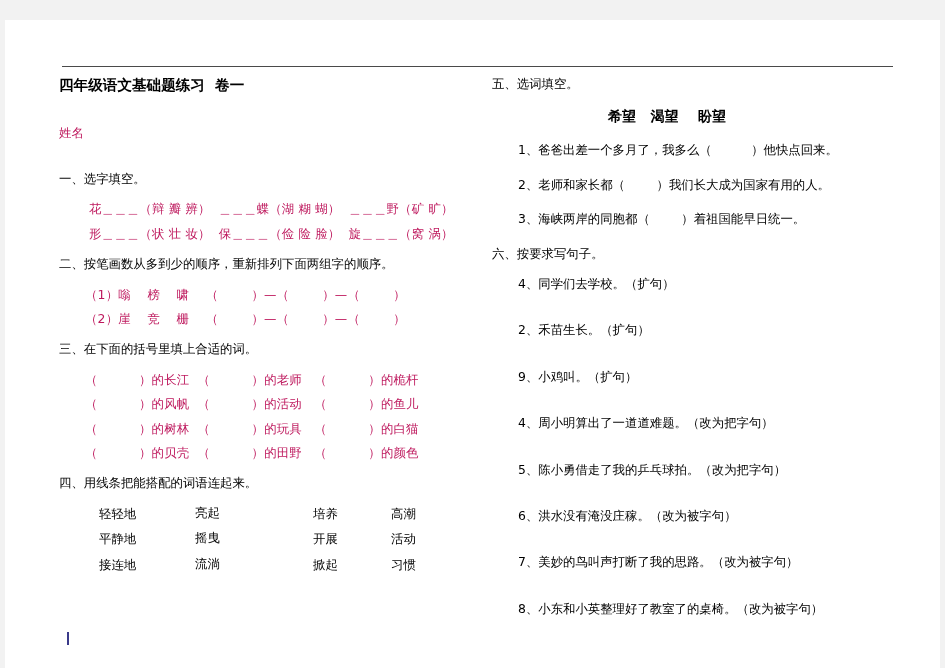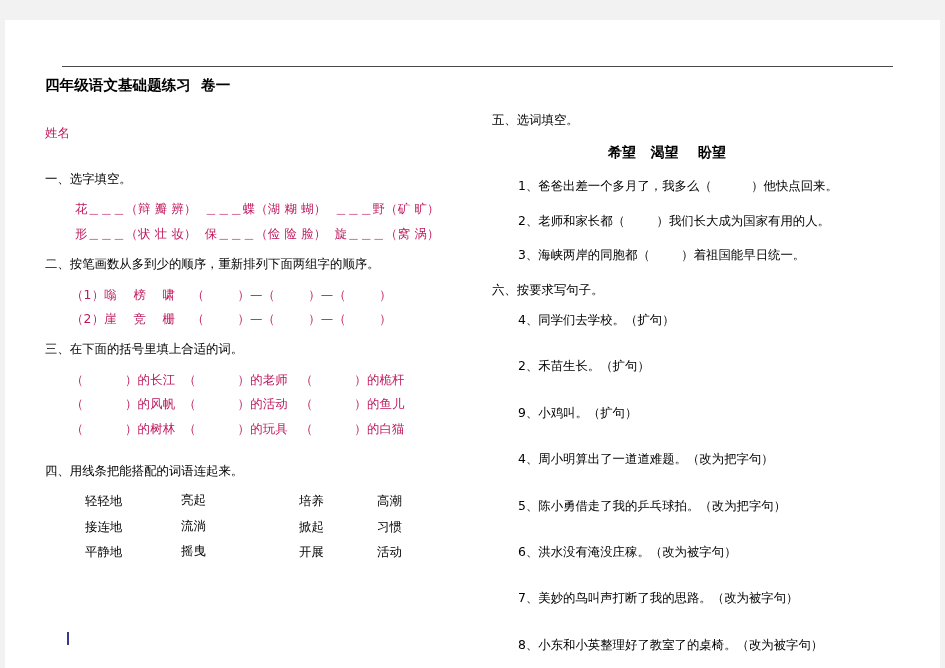--- a/index.html
+++ b/index.html
@@ -29,27 +29,26 @@
     top: 46px;
     width: 831px;
     height: 0;
     border-top: 1.3px solid #4a4a4a;
   }
   .column {
     position: absolute;
     top: 58px;
   }
   #col-left {
-    left: 40px;
+    left: 54px;
     width: 420px;
   }
   #col-right {
     left: 487px;
     width: 430px;
-    margin-top: 36px;
   }
   .line {
     font-size: 12.4px;
     line-height: 1;
     white-space: pre;
     color: #be185d;
     letter-spacing: 0.2px;
   }
   .title {
     font-size: 14.6px;
@@ -138,46 +137,47 @@
     <div class="gap-18"></div>
 
     <div class="heading">三、在下面的括号里填上合适的词。</div>
     <div class="gap-18"></div>
     <div class="line indent1">（          ）的长江  （          ）的老师   （          ）的桅杆</div>
     <div class="gap-12"></div>
     <div class="line indent1">（          ）的风帆  （          ）的活动   （          ）的鱼儿</div>
     <div class="gap-12"></div>
     <div class="line indent1">（          ）的树林  （          ）的玩具   （          ）的白猫</div>
     <div class="gap-12"></div>
+    <div class="line indent1">（          ）的贝壳  （          ）的田野   （          ）的颜色</div>
 
     <div class="gap-18"></div>
 
     <div class="heading">四、用线条把能搭配的词语连起来。</div>
     <div class="gap-18"></div>
 
     <table class="match-table">
       <tbody>
           <tr>
         <td class="mt-c1">轻轻地</td>
         <td class="mt-c2">亮起</td>
         <td class="mt-c3">培养</td>
         <td class="mt-c4">高潮</td>
       </tr>
       <tr>
+        <td class="mt-c1">平静地</td>
+        <td class="mt-c2">摇曳</td>
+        <td class="mt-c3">开展</td>
+        <td class="mt-c4">活动</td>
+      </tr>
+      <tr>
         <td class="mt-c1">接连地</td>
         <td class="mt-c2">流淌</td>
         <td class="mt-c3">掀起</td>
         <td class="mt-c4">习惯</td>
       </tr>
-      <tr>
-        <td class="mt-c1">平静地</td>
-        <td class="mt-c2">摇曳</td>
-        <td class="mt-c3">开展</td>
-        <td class="mt-c4">活动</td>
-      </tr>
     </tbody>
       </table>
 
   </div>
 
   <div class="column" id="col-right">
 
     <div class="heading">五、选词填空。</div>
 
     <div class="gap-18"></div>

